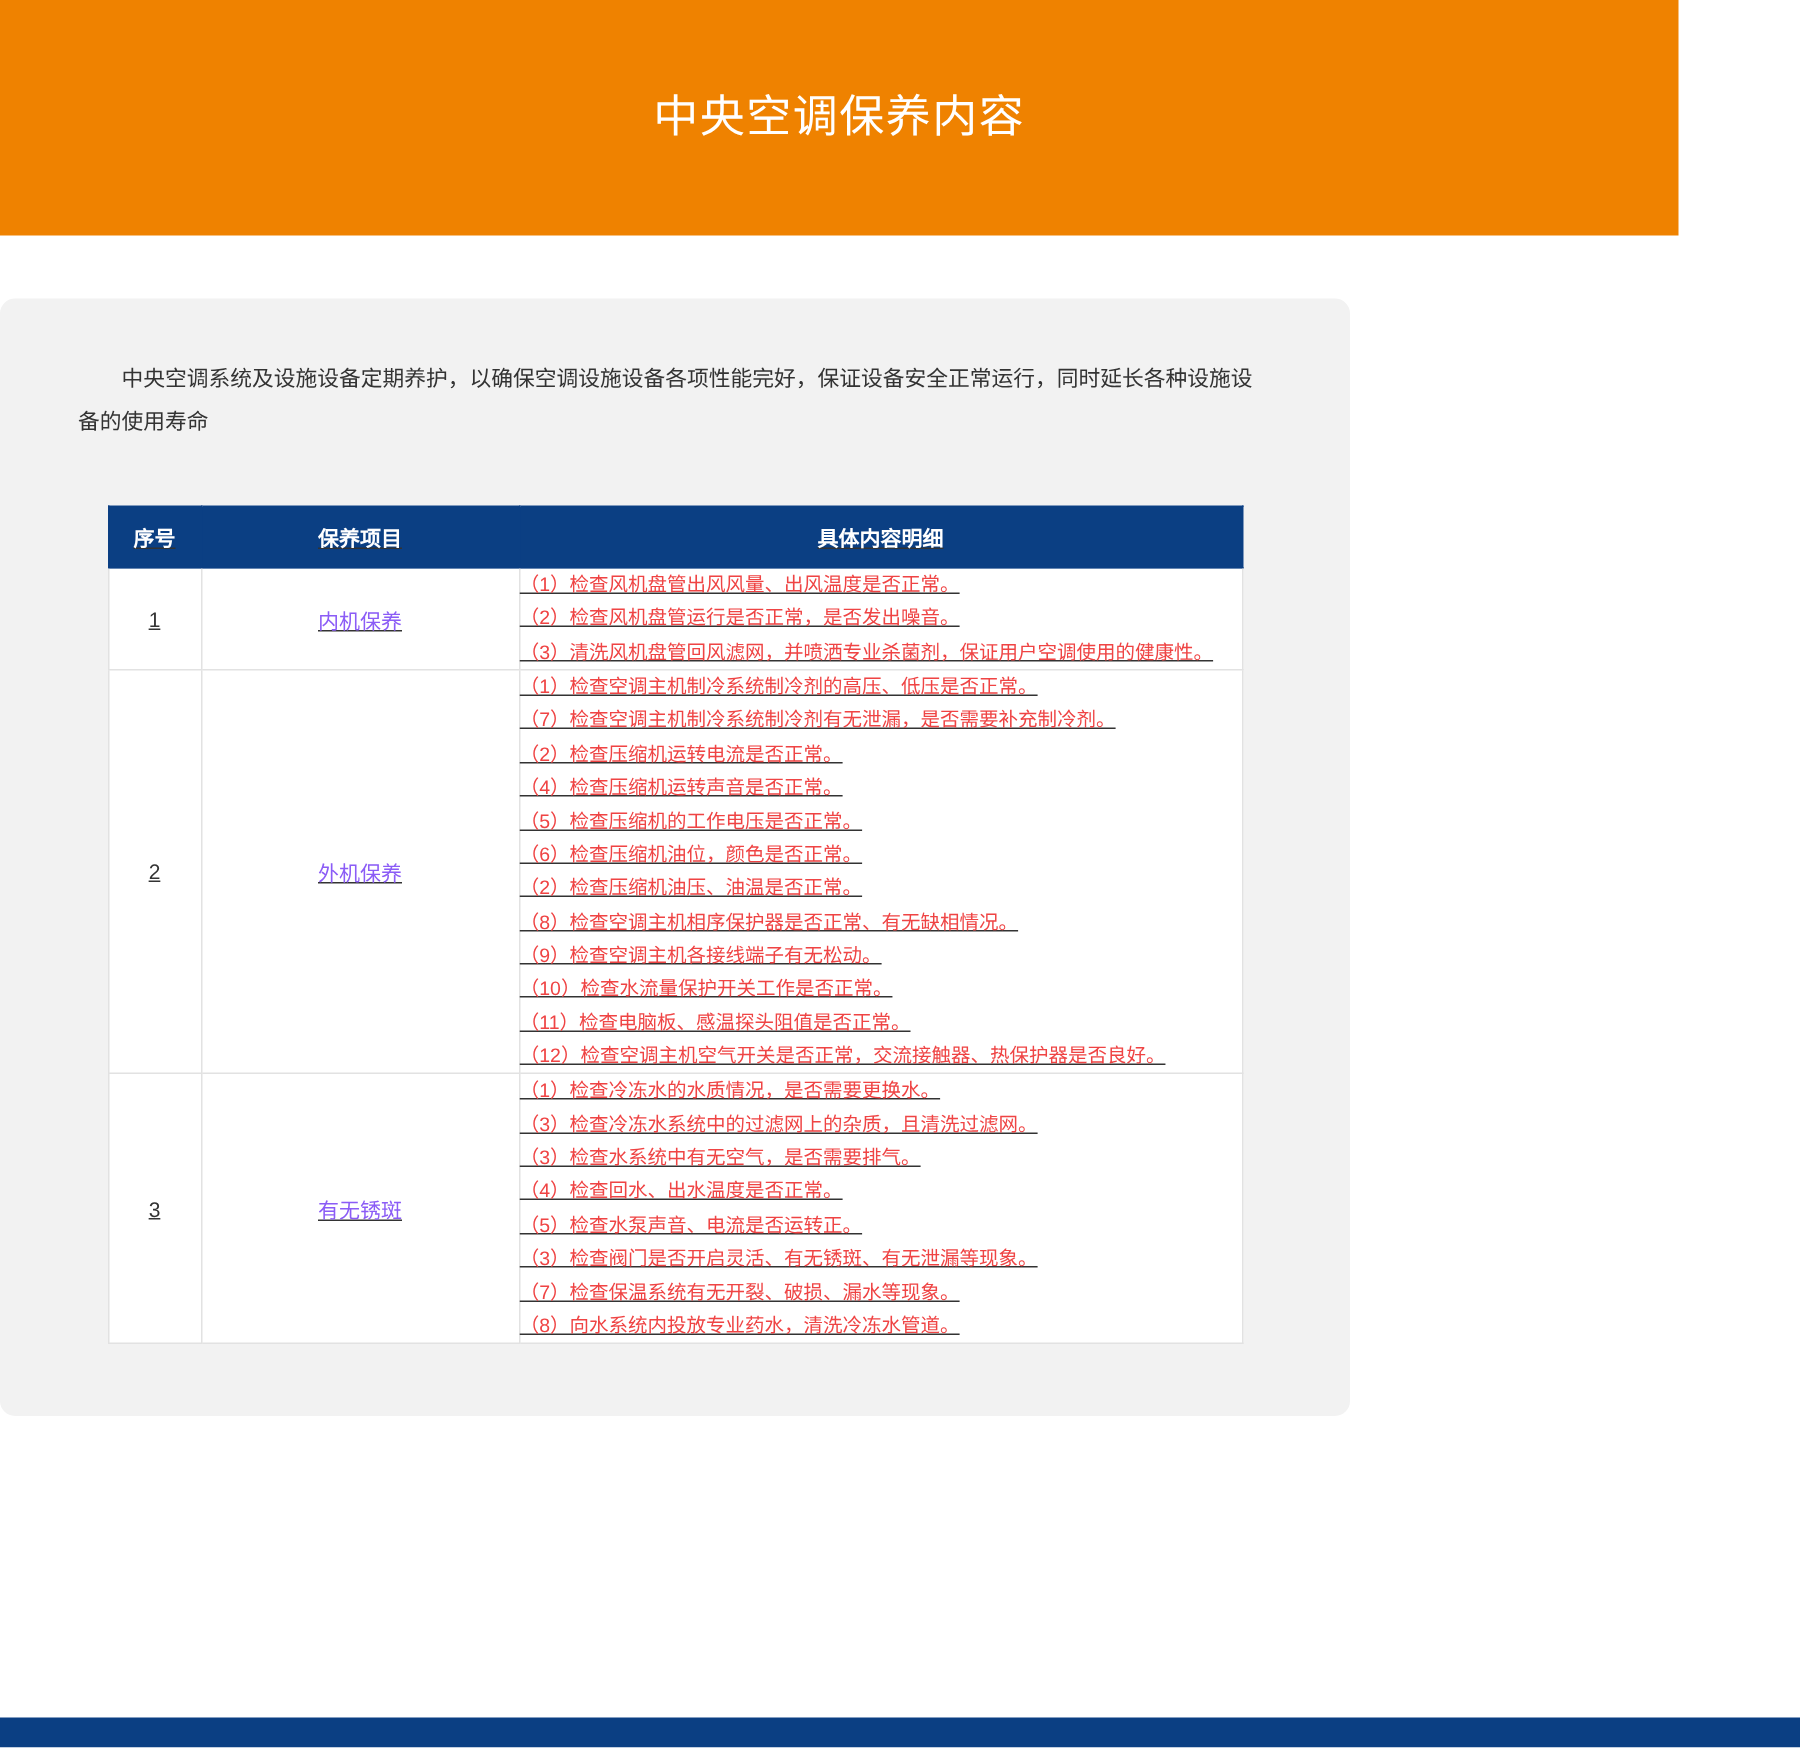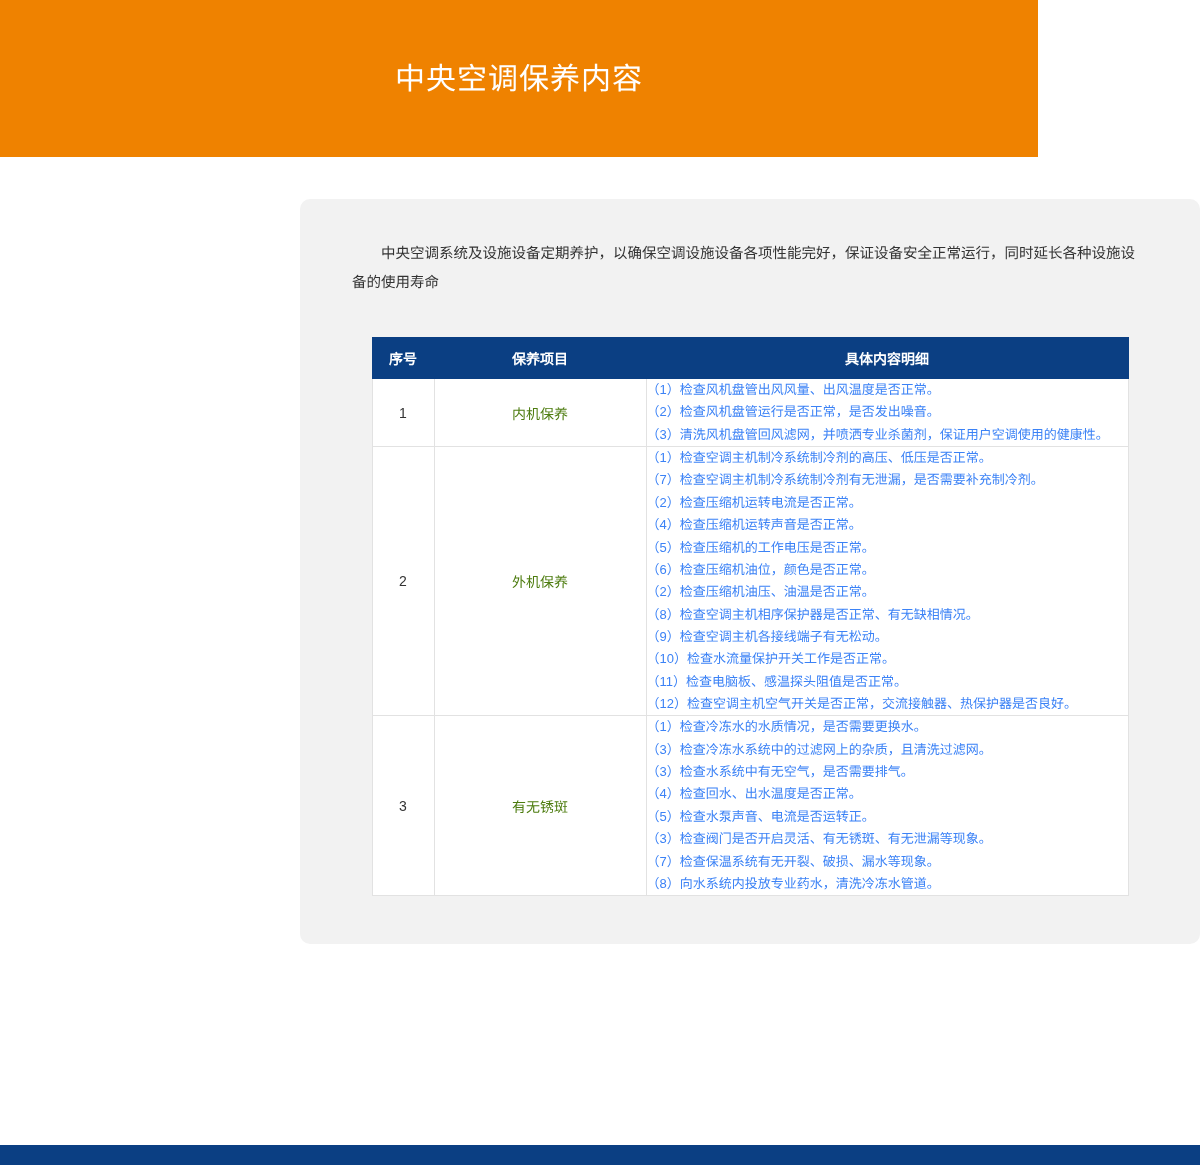--- a/index.html
+++ b/index.html
@@ -17,42 +17,42 @@
 
   .page {
     position: relative;
     width: 1200px;
     height: 1165px;
     box-sizing: border-box;
   }
 
   
   .header-banner {
-    width: 1038px;
+    width: 1119px;
     height: 157px;
     background: #ef8200;
     display: flex;
     align-items: center;
     justify-content: center;
     box-sizing: border-box;
   }
   .header-title {
     color: #ffffff;
     font-size: 30px;
     font-weight: 500;
     letter-spacing: 1px;
     line-height: 1.2;
     text-align: center;
   }
 
   
   .content-wrap {
     padding: 42px 0 0 0;
     display: flex;
-    justify-content: flex-end;
+    justify-content: flex-start;
   }
   .card {
     width: 900px;
     background: #f2f2f2;
     border-radius: 10px;
     padding: 40px 52px 48px 52px;
     box-sizing: border-box;
   }
 
   .intro {
@@ -64,20 +64,21 @@
   }
 
   
   table.maint-table {
     width: 756px;
     margin: 0 auto;
     border-collapse: collapse;
     background: #ffffff;
     table-layout: fixed;
     font-size: 13.5px;
+    text-decoration: underline;
   }
   table.maint-table thead th {
     background: #0b3f83;
     color: #ffffff;
     font-weight: bold;
     font-size: 14px;
     height: 40px;
     text-align: center;
     vertical-align: middle;
     border: 1px solid #0b3f83;
@@ -94,35 +95,35 @@
     background: #ffffff;
   }
   td.cell-no {
     text-align: center;
     font-size: 14px;
     color: #333;
   }
   td.cell-item {
     text-align: center;
     font-size: 14px;
-    color: #4d7c0f;
+    color: #8b5cf6;
   }
   td.cell-detail {
     padding: 16px 18px 16px 22px;
     vertical-align: middle;
   }
   .detail-list {
     margin: 0;
     padding: 0;
     list-style: none;
   }
   .detail-list li {
     font-size: 13px;
     line-height: 1.72;
-    color: #3b82f6;
+    color: #ef4444;
     margin: 0;
     padding: 0;
     text-indent: 0;
   }
 
   
   .footer-bar {
     position: absolute;
     left: 0;
     bottom: 0;

